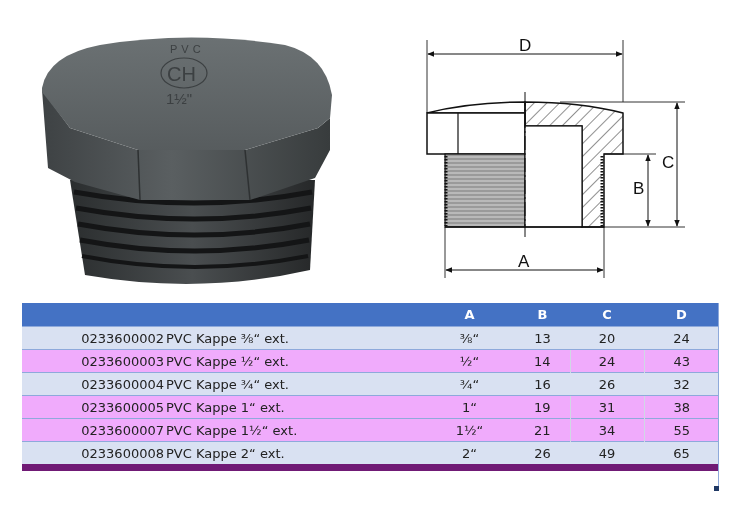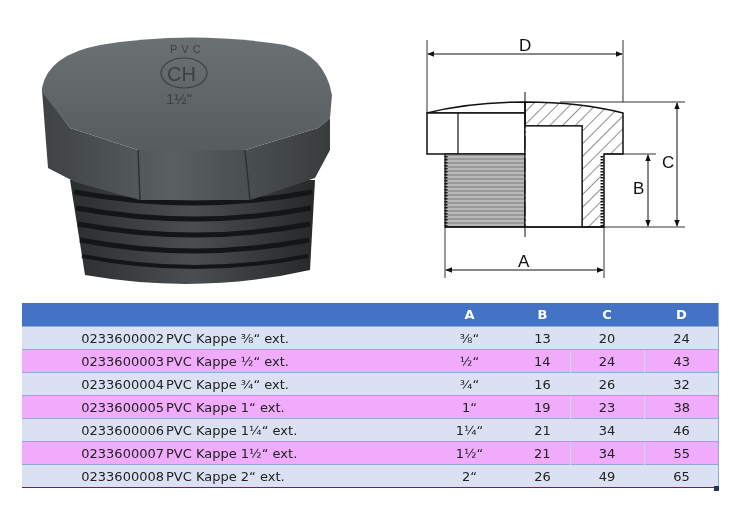--- a/index.html
+++ b/index.html
@@ -7,21 +7,21 @@
          font-family: "DejaVu Sans", "Liberation Sans", sans-serif; }
   .photo { position: absolute; left: 40px; top: 0px; width: 320px; height: 300px; }
   .diagram { position: absolute; left: 400px; top: 20px; width: 320px; height: 270px; }
   .spec-table { position: absolute; left: 22px; top: 303px; width: 697px;
                 border-collapse: collapse; table-layout: fixed; font-size: 13px; color: #222; }
   .spec-table th { background: #4472C4; color: #ffffff; font-weight: bold; height: 23px;
                    padding: 0; text-align: center; font-size: 13px; }
   .spec-table td { height: 22px; padding: 0; border-top: 1px solid #8EA9DB; }
   .spec-table tr.odd td { background: #D9E1F2; }
   .spec-table tr.even td { background: #f0abfc; }
-  .spec-table tr:last-child td { border-bottom: 1px solid #701a75; }
+  .spec-table tr:last-child td { border-bottom: 7px solid #701a75; }
   .spec-table td.c-num { padding-left: 15px; text-align: right; }
   .spec-table td.c-desc { padding-left: 2px; text-align: left; }
   .spec-table td.c-val { text-align: center; }
   .spec-table tr.even td.c-c, .spec-table tr.even td.c-d { border-left: 1px solid #D0D7E5; }
   .resize-handle { position: absolute; left: 714px; top: 486px; width: 5px; height: 5px; background: #1F3864; }
   .table-wrap-edge { position: absolute; left: 22px; top: 303px; width: 697px; height: 186px;
                      border-right: 1px solid #8EA9DB; box-sizing: border-box; pointer-events: none; }
 </style>
 </head>
 <body>
@@ -155,30 +155,22 @@
       <td class="c-val">¾“</td>
       <td class="c-val">16</td>
       <td class="c-val c-c">26</td>
       <td class="c-val c-d">32</td>
     </tr>
     <tr class="even">
       <td class="c-num">0233600005</td>
       <td class="c-desc">PVC Kappe 1“ ext.</td>
       <td class="c-val">1“</td>
       <td class="c-val">19</td>
-      <td class="c-val c-c">23</td>
+      <td class="c-val c-c">31</td>
       <td class="c-val c-d">38</td>
-    </tr>
-    <tr class="odd">
-      <td class="c-num">0233600006</td>
-      <td class="c-desc">PVC Kappe 1¼“ ext.</td>
-      <td class="c-val">1¼“</td>
-      <td class="c-val">21</td>
-      <td class="c-val c-c">34</td>
-      <td class="c-val c-d">46</td>
     </tr>
     <tr class="even">
       <td class="c-num">0233600007</td>
       <td class="c-desc">PVC Kappe 1½“ ext.</td>
       <td class="c-val">1½“</td>
       <td class="c-val">21</td>
       <td class="c-val c-c">34</td>
       <td class="c-val c-d">55</td>
     </tr>
     <tr class="odd">

